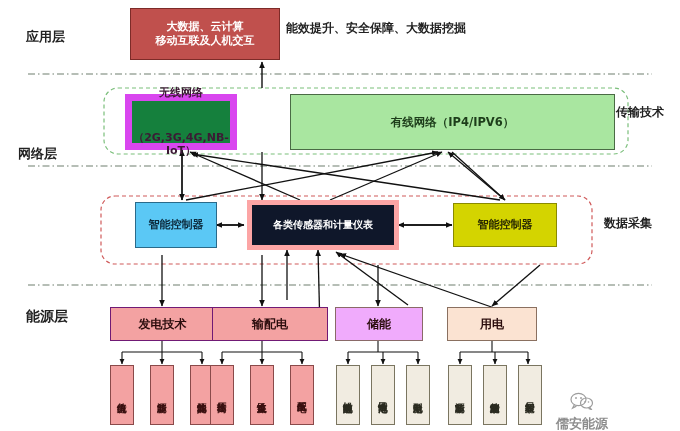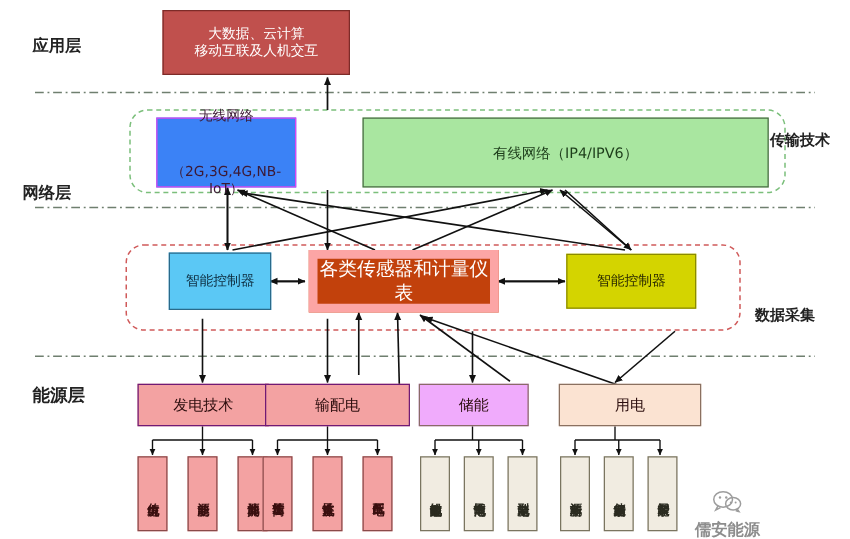--- a/index.html
+++ b/index.html
@@ -2,33 +2,33 @@
 <html><head>
 <meta charset="utf-8">
 <style>
   html,body{margin:0;padding:0;background:#ffffff;}
   body{width:680px;height:431px;position:relative;overflow:hidden;
        font-family:"DejaVu Sans","Liberation Sans",sans-serif;color:#1a1a1a;}
   #canvas{position:absolute;left:0;top:0;width:680px;height:431px;}
   .svglayer{position:absolute;left:0;top:0;width:680px;height:431px;pointer-events:none;}
   .box{position:absolute;box-sizing:border-box;display:flex;align-items:center;
        justify-content:center;text-align:center;border:1px solid #4a4a4a;
-       font-weight:normal;line-height:1.25;}
+       font-weight:bold;line-height:1.25;}
   .layerlabel{position:absolute;font-weight:bold;color:#222;white-space:nowrap;text-align:center;}
   .sidelabel{position:absolute;font-weight:bold;color:#222;white-space:nowrap;}
   .vbox{position:absolute;box-sizing:border-box;border:1px solid #4a4a4a;
         writing-mode:vertical-rl;text-orientation:upright;
         display:flex;align-items:center;justify-content:center;
         font-weight:bold;letter-spacing:0px;line-height:1;overflow:hidden;}
   .app-box{background:#c0504d;color:#ffffff;border:1px solid #7d2b28;
            font-size:11px;}
-  .wireless-box{background:#3b82f6;color:#3c1a35;border:1px solid #d946ef;font-size:11px;gap:31px;}
+  .wireless-box{background:#15803d;color:#3c1a35;border:7px solid #d946ef;font-size:11px;gap:31px;}
   .wired-box{background:#a9e6a0;color:#1d3d1a;border:1px solid #4a6b45;font-size:11.5px;}
   .ctrl-blue{background:#5bc8f5;color:#0d2b3d;border:1px solid #2a6a8a;font-size:11px;}
-  .sensor-red{background:#c2410c;color:#ffffff;border:7px solid #fca5a5;font-size:15px;}
+  .sensor-red{background:#0f172a;color:#ffffff;border:5px solid #fca5a5;font-size:10px;}
   .ctrl-yellow{background:#d4d400;color:#2b2b00;border:1px solid #8a8a00;font-size:11px;}
   .energy-pink{background:#f3a2a2;color:#2b0d0d;border:1px solid #701a75;font-size:12px;}
   .energy-lightpink{background:#f0abfc;color:#2b0d0d;border:1px solid #8a6a68;font-size:12px;}
   .energy-peach{background:#fbe3d2;color:#2b0d0d;border:1px solid #8a7060;font-size:12px;}
   .vb-pink{background:#f3a2a2;color:#3a1010;border:1px solid #8a4a4a;font-size:9.5px;}
   .vb-cream{background:#f1ece1;color:#2b2b20;border:1px solid #7a7560;font-size:9.5px;}
   .wm{position:absolute;display:flex;align-items:center;gap:5px;color:#8d8d8d;
       font-size:13px;font-weight:bold;flex-direction:column;}
   .wm svg{display:block;}
 </style>
@@ -157,22 +157,23 @@
       <line x1="460" y1="352" x2="460" y2="364" marker-end="url(#ahs)"></line>
       <line x1="495" y1="352" x2="495" y2="364" marker-end="url(#ahs)"></line>
       <line x1="528" y1="352" x2="528" y2="364" marker-end="url(#ahs)"></line>
     </g>
   </svg>
 
   <div class="layerlabel" style="left:26px;top:28px;font-size:13px;">应用层</div>
   <div class="layerlabel" style="left:18px;top:145px;font-size:13px;">网络层</div>
   <div class="layerlabel" style="left:26px;top:308px;font-size:14px;">能源层</div>
 
+  <div class="sidelabel" style="left:286px;top:20px;font-size:12px;">能效提升、安全保障、大数据挖掘</div>
   <div class="sidelabel" style="left:616px;top:104px;font-size:12px;">传输技术</div>
-  <div class="sidelabel" style="left:604px;top:215px;font-size:12px;margin-top:29px;">数据采集</div>
+  <div class="sidelabel" style="left:604px;top:215px;font-size:12px;">数据采集</div>
 
   <div class="box app-box" style="left:130px;top:8px;width:150px;height:52px;flex-direction:column;">
     <span>大数据、云计算</span>
     <span>移动互联及人机交互</span>
   </div>
 
   <div class="box wireless-box" style="left:125px;top:94px;width:112px;height:56px;flex-direction:column;">
     <span>无线网络</span>
     <span>（2G,3G,4G,NB-IoT）</span>
   </div>
@@ -195,21 +196,21 @@
 
   <div class="box energy-pink" style="left:110px;top:307px;width:105px;height:34px;">
     <span>发电技术</span>
   </div>
   <div class="box energy-pink" style="left:212px;top:307px;width:116px;height:34px;text-align:center;">
     <span>输配电</span>
   </div>
   <div class="box energy-lightpink" style="left:335px;top:307px;width:88px;height:34px;">
     <span>储能</span>
   </div>
-  <div class="box energy-peach" style="left:447px;top:307px;width:114px;height:34px;">
+  <div class="box energy-peach" style="left:447px;top:307px;width:90px;height:34px;">
     <span>用电</span>
   </div>
 
   <div class="vbox vb-pink" style="left:110px;top:365px;width:24px;height:60px;">传统电力</div>
   <div class="vbox vb-pink" style="left:150px;top:365px;width:24px;height:60px;">新能源</div>
   <div class="vbox vb-pink" style="left:190px;top:365px;width:24px;height:60px;">其他能源</div>
 
   <div class="vbox vb-pink" style="left:210px;top:365px;width:24px;height:60px;">高压传输</div>
   <div class="vbox vb-pink" style="left:250px;top:365px;width:24px;height:60px;">柔性直流</div>
   <div class="vbox vb-pink" style="left:290px;top:365px;width:24px;height:60px;">低压配电</div>

